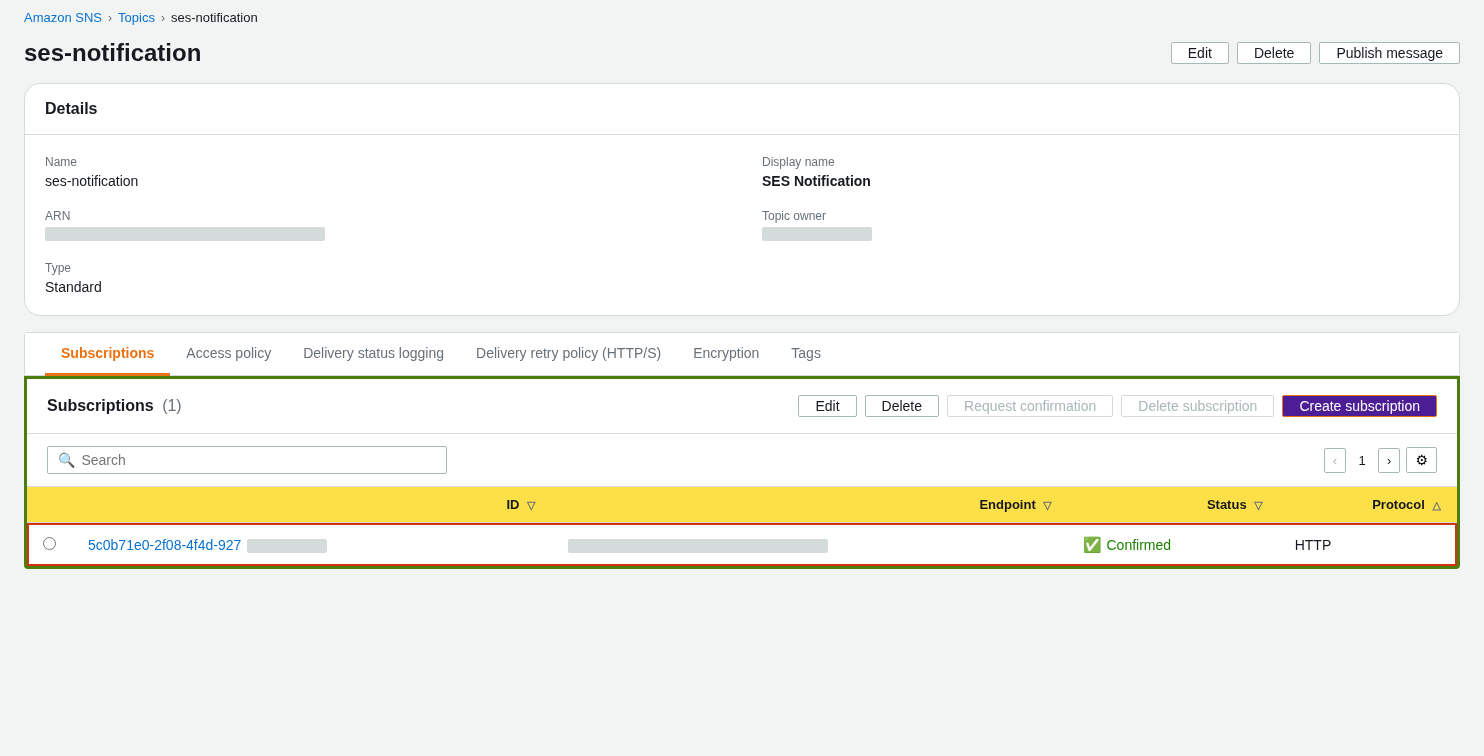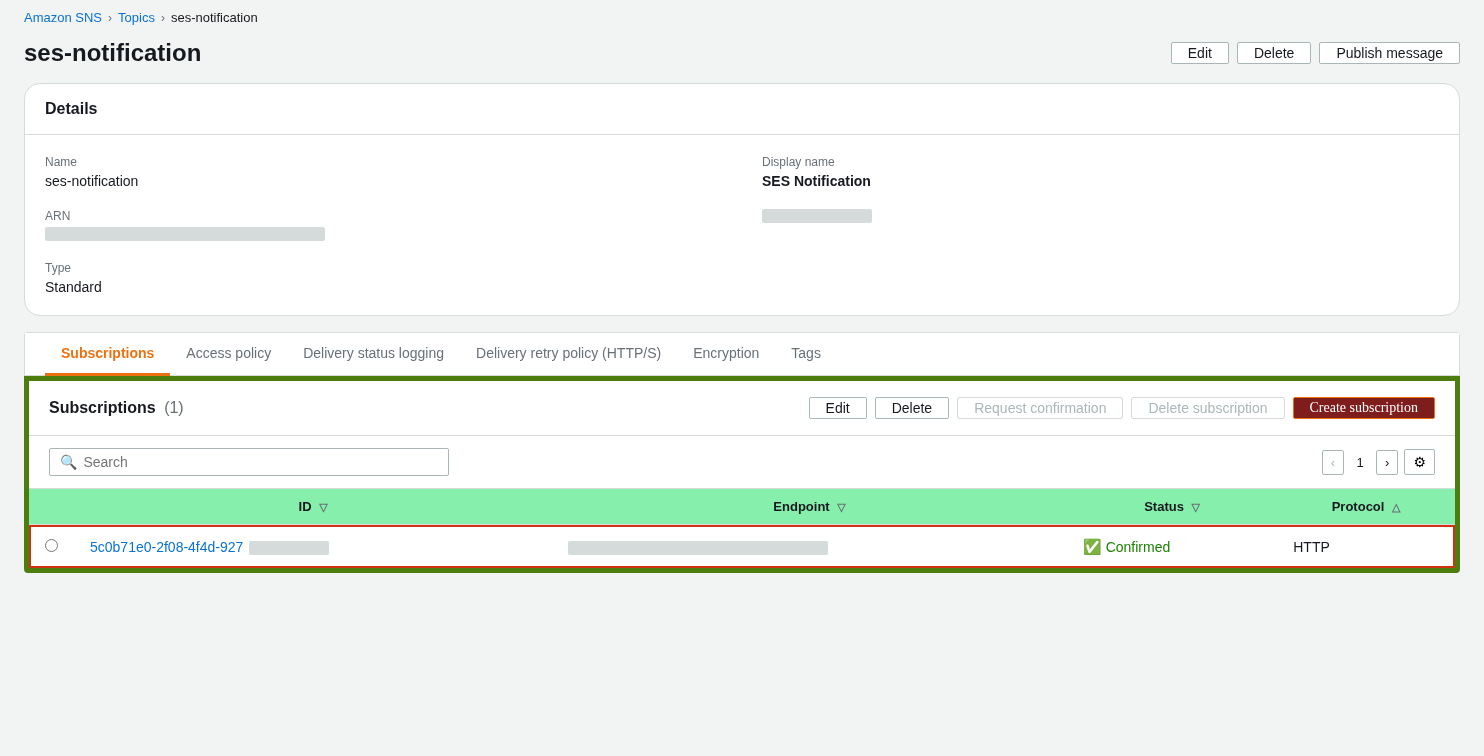--- a/index.html
+++ b/index.html
@@ -22,21 +22,21 @@
       padding: 8px 24px 16px;
       background: #f2f3f3;
     }
     .page-title { font-size: 24px; font-weight: 700; color: #16191f; }
     .header-actions { display: flex; gap: 8px; }
     .btn {
       padding: 2px 16px; border-radius: 2px; font-size: 14px; cursor: pointer;
       border: 1px solid #aab7b8; background: #fff; color: #16191f;
     }
     .btn-primary {
-      background: #7f1d1d; color: #fff; border-color: #ec7211; font-family: Liberation Serif, serif;
+      background: #4c1d95; color: #fff; border-color: #ec7211;
     }
 
     
     .card {
       background: #fff; border: 1px solid #d5dbdb; border-radius: 16px;
       margin: 0 24px 16px;
     }
     .card-header {
       padding: 16px 20px; border-bottom: 1px solid #d5dbdb;
       font-size: 16px; font-weight: 700;
@@ -71,21 +71,21 @@
       padding: 12px 16px; cursor: pointer; font-size: 14px; color: #687078;
       border-bottom: 3px solid transparent; margin-bottom: -1px;
       white-space: nowrap;
     }
     .tab.active {
       color: #ec7211; border-bottom-color: #ec7211; font-weight: 600;
     }
 
     
     .subs-card {
-      background: #fff; border: 5px solid #4d7c0f; border-radius: 0 0 4px 4px;
+      background: #fff; border: 3px solid #4d7c0f; border-radius: 0 0 4px 4px;
       margin: 0 24px 16px;
     }
     .subs-header {
       display: flex; align-items: center; justify-content: space-between;
       padding: 16px 20px; border-bottom: 1px solid #d5dbdb;
     }
     .subs-title { font-size: 16px; font-weight: 700; }
     .subs-count { color: #687078; font-weight: 400; }
     .subs-actions { display: flex; gap: 8px; align-items: center; }
     .search-input-wrap {
@@ -111,22 +111,22 @@
     .page-num { font-size: 13px; min-width: 20px; text-align: center; }
     .settings-btn {
       background: none; border: 1px solid #aab7b8; border-radius: 2px;
       padding: 4px 8px; cursor: pointer; font-size: 14px;
     }
 
     
     .table-wrap { overflow-x: auto; }
     table { width: 100%; border-collapse: collapse; }
     thead th {
-      padding: 10px 16px; text-align: center; font-size: 13px; font-weight: 700;
-      color: #16191f; border-bottom: 2px solid #d5dbdb; background: #86efac;
+      padding: 10px 16px; text-align: right; font-size: 13px; font-weight: 700;
+      color: #16191f; border-bottom: 2px solid #d5dbdb; background: #fde047;
       white-space: nowrap;
     }
     thead th .sort-icon { color: #687078; margin-left: 4px; font-size: 11px; }
     tbody tr { border-bottom: 1px solid #eaeded; }
     tbody tr:last-child { border-bottom: none; }
     tbody td { padding: 12px 16px; font-size: 14px; vertical-align: middle; }
     .radio-cell { width: 40px; text-align: center; }
     input[type="radio"] { cursor: pointer; }
 
     
@@ -186,20 +186,21 @@
           <span class="detail-value">Standard</span>
         </div>
       </div>
 
       <div>
         <div class="detail-item" style="margin-bottom:20px;">
           <span class="detail-label">Display name</span>
           <span class="detail-value detail-value-bold">SES Notification</span>
         </div>
         <div class="detail-item">
+          <span class="detail-label">Topic owner</span>
           <span class="redacted" style="width:110px;"></span>
         </div>
       </div>
     </div>
   </div>
 </div>
 
 <div class="tabs-container">
   <div class="tabs">
     <div class="tab active">Subscriptions</div>

